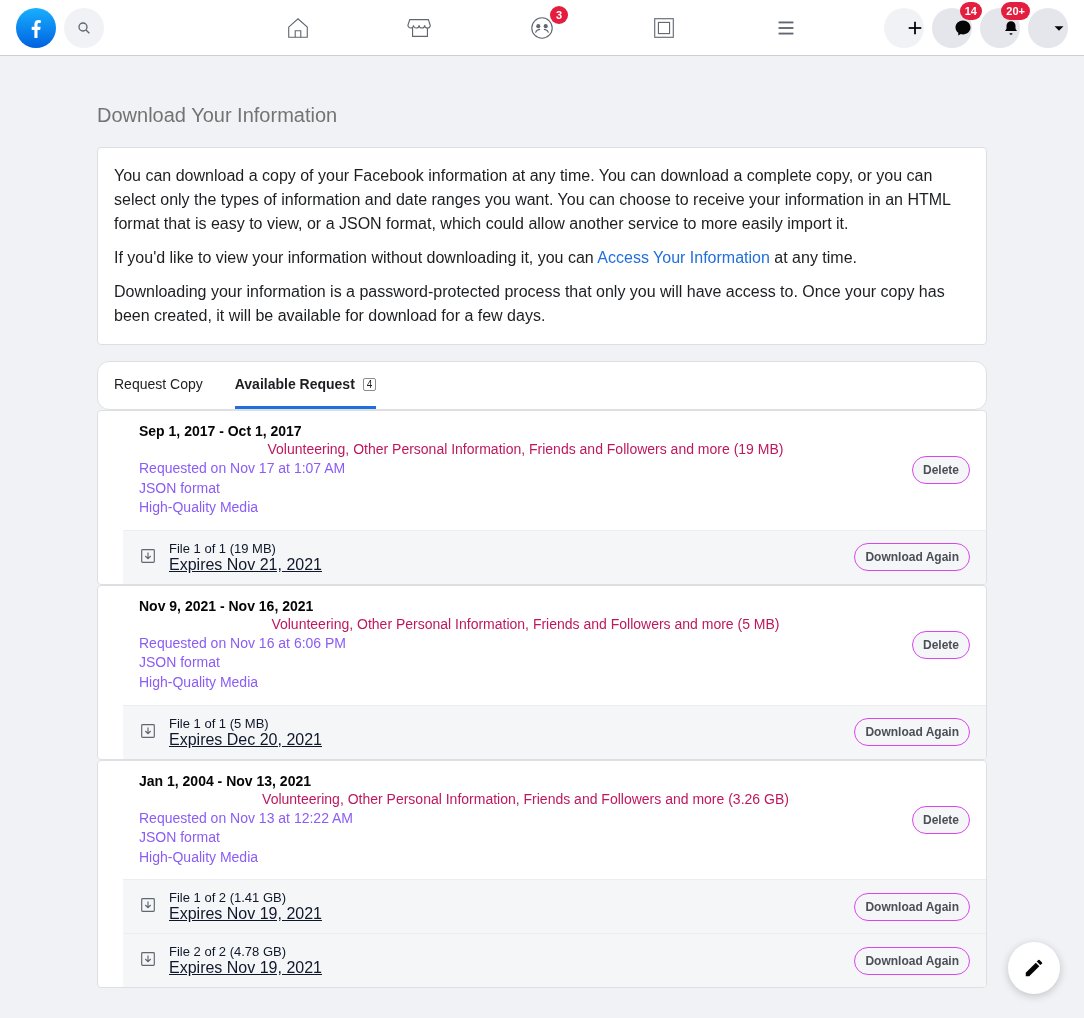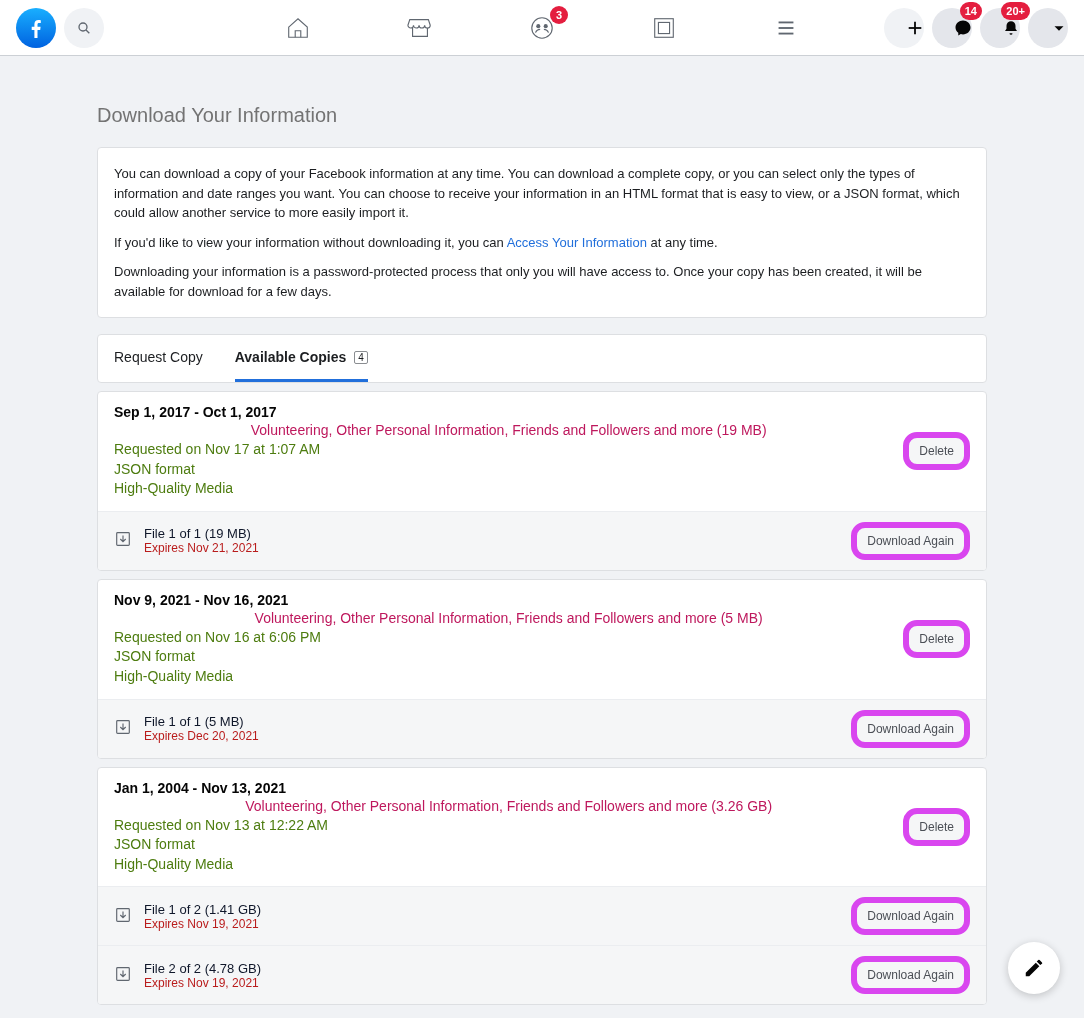--- a/index.html
+++ b/index.html
@@ -83,32 +83,32 @@
     font-weight: 400;
     color: #737373;
     margin-bottom: 20px;
   }
 
   .info-box {
     background: #fff;
     border: 1px solid #dddfe2;
     border-radius: 4px;
     padding: 16px;
-    font-size: 13px;
+    font-size: 16px;
     line-height: 1.5;
     color: #1c1e21;
   }
   .info-box p { margin-bottom: 10px; }
   .info-box p:last-child { margin-bottom: 0; }
   .info-box a { color: #216fdb; text-decoration: none; cursor: pointer; }
 
   .tabs-box {
     background: #fff;
     border: 1px solid #dddfe2;
-    border-radius: 4px;
+    border-radius: 12px;
     margin-top: 16px;
     padding: 0 16px;
     display: flex;
     gap: 32px;
   }
   .tab {
     padding: 14px 0;
     font-size: 14px;
     color: #1c1e21;
     cursor: pointer;
@@ -123,54 +123,55 @@
     padding: 0 3px;
     margin-left: 4px;
     font-weight: 400;
     vertical-align: 1px;
   }
 
   .card {
     background: #fff;
     border: 1px solid #dddfe2;
     border-radius: 4px;
-    margin-top: 8px;
+    margin-top: 0;
     overflow: hidden;
+    padding-left: 25px;
   }
   .card-head {
     padding: 12px 16px;
     display: flex;
     align-items: center;
   }
   .card-head-text { flex: 1; }
   .date-range { font-weight: 700; font-size: 14px; color: #050505; margin-bottom: 2px;}
   .desc { font-size: 14px; color: #be185d; margin-bottom: 2px; text-align: center; }
-  .muted { font-size: 14px; color: #4d7c0f; line-height: 1.4; }
+  .muted { font-size: 14px; color: #8b5cf6; line-height: 1.4; }
   .btn {
     background: #f5f6f7;
-    border: 6px solid #d946ef;
+    border: 1px solid #d946ef;
     border-radius: 14px;
     padding: 6px 10px;
     font-size: 12px;
-    font-weight: 400;
+    font-weight: 700;
     color: #4b4f56;
     cursor: pointer;
   }
   .file-row {
     border-top: 1px solid #ebedf0;
     background: #f5f6f7;
     padding: 10px 16px;
     display: flex;
     align-items: center;
   }
   .file-icon { margin-right: 12px; color:#606770; }
   .file-icon svg{ width:18px;height:18px; stroke:#606770; fill:none; stroke-width:1.3;}
   .file-text { flex: 1; }
   .file-title { font-size: 13px; color: #0f172a; }
-  .file-exp  { font-size: 12px; color: #b91c1c; }
+  .file-exp  { font-size: 16px; color: #0f172a; text-decoration: underline; }
 
   
   .fab {
     position: absolute;
     right: 24px; bottom: 24px;
     width: 52px; height: 52px;
     border-radius: 50%;
     background: #fff;
     box-shadow: 0 2px 8px rgba(0,0,0,.2);
     display: flex; align-items: center; justify-content: center;
@@ -272,21 +273,21 @@
       <p>You can download a copy of your Facebook information at any time. You can download a complete copy, or you can select only the types of information and date ranges you want. You can choose to receive your information in an HTML format that is easy to view, or a JSON format, which could allow another service to more easily import it.</p>
       <p>
         <span>If you'd like to view your information without downloading it, you can </span><a>Access Your Information</a><span> at any time.</span>
       </p>
       <p>Downloading your information is a password-protected process that only you will have access to. Once your copy has been created, it will be available for download for a few days.</p>
     </div>
 
     <div class="tabs-box">
       <div class="tab">Request Copy</div>
       <div class="tab active">
-        <span>Available Copies</span>
+        <span>Available Request</span>
         <span class="tab-count">4</span>
       </div>
     </div>
 
     <div id="copies-list">
         <div class="card">
           <div class="card-head">
     <div class="card-head-text">
       <div class="date-range">Sep 1, 2017 - Oct 1, 2017</div>
       <div class="desc">Volunteering, Other Personal Information, Friends and Followers and more (19 MB)</div>

